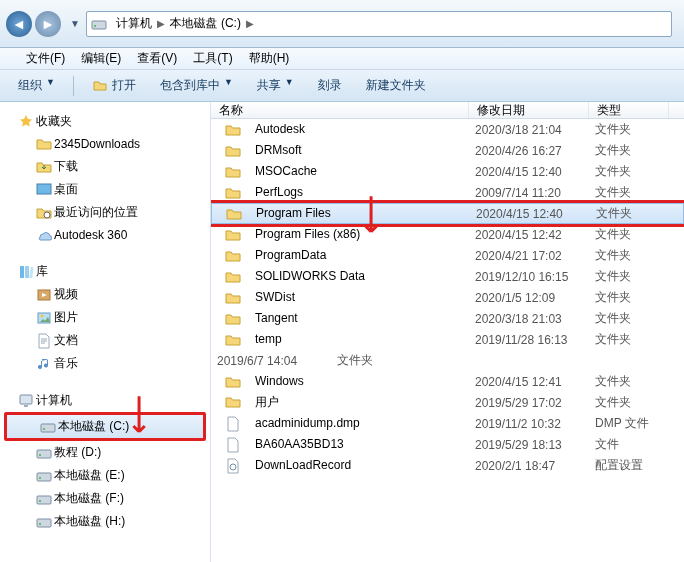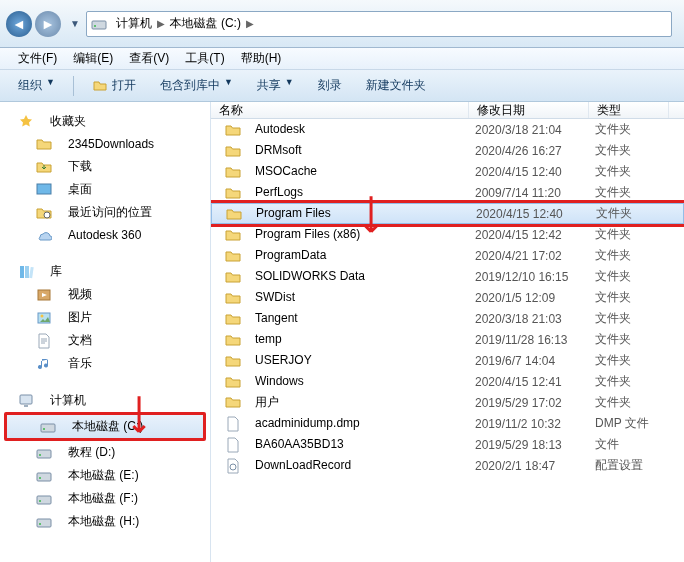--- a/index.html
+++ b/index.html
@@ -5,29 +5,29 @@
 *{margin:0;padding:0;box-sizing:border-box;font-family:"Microsoft YaHei","Segoe UI",sans-serif;font-size:12px}
 body{width:684px;height:562px;background:#fff;overflow:hidden;position:relative}
 .titlebar{height:48px;background:linear-gradient(#f5f9fc,#d8e8f5);border-bottom:1px solid #a0b8d0;display:flex;align-items:center;padding:0 6px}
 .navbtn{width:26px;height:26px;border-radius:50%;background:radial-gradient(#6fa8dc,#2a5d8f);margin-right:3px;display:flex;align-items:center;justify-content:center;color:#fff;font-size:14px;cursor:pointer}
 .navbtn.fwd{background:radial-gradient(#a8c4e0,#6b8aac)}
 .downarr{color:#3b587a;margin:0 6px;font-size:10px}
 .addrbar{flex:1;height:26px;background:#fff;border:1px solid #8ba8c4;border-radius:2px;display:flex;align-items:center;padding:0 4px;margin-right:6px}
 .addric{width:16px;height:16px;margin-right:6px}
 .crumb{padding:2px 3px;cursor:pointer}
 .csep{color:#666;padding:0 2px;font-size:10px}
-.menubar{height:22px;background:linear-gradient(#f7fbff,#e8f1fb);border-bottom:1px solid #c8d8e8;display:flex;align-items:center;padding:0 10px}
+.menubar{height:22px;background:linear-gradient(#f7fbff,#e8f1fb);border-bottom:1px solid #c8d8e8;display:flex;align-items:center;padding:0 18px}
 .mitem{padding:2px 8px;cursor:pointer}
 .toolbar{height:32px;background:linear-gradient(#eaf3fb,#d4e5f4);border-bottom:1px solid #b0c8dc;display:flex;align-items:center;padding:0 8px;gap:4px}
 .tbtn{padding:4px 10px;cursor:pointer;display:flex;align-items:flex-start;gap:4px;color:#13395e}
 .tsplit{width:1px;height:20px;background:#a8c0d6;margin:0 4px}
 .main{display:flex;height:460px}
 .sidebar{width:210px;padding:8px 0;overflow-y:auto;background:#fff}
 .sgroup{margin-bottom:14px}
-.sgitem{display:flex;align-items:center;padding:3px 8px 3px 18px;cursor:pointer;gap:16px}
+.sgitem{display:flex;align-items:center;padding:3px 8px 3px 18px;cursor:pointer;gap:2px}
 .sgitem.l2{padding-left:36px}
 .sgitem.sel{background:linear-gradient(#e8f2fc,#d4e5f6);border:1px solid #a8c8e8;border-radius:2px;margin:0 4px;padding-left:32px}
 .sgitem.hibox{border:3px solid #e02020;margin:0 4px;padding-left:33px}
 .sic{width:16px;height:16px;flex-shrink:0}
 .content{flex:1;border-left:1px solid #d8e4f0;overflow:hidden}
 .colhdr{height:17px;background:linear-gradient(#fff,#f0f4f8);border-bottom:1px solid #d0dce8;display:flex;align-items:center}
 .col{padding:0 8px;border-right:1px solid #e0e8f0;height:100%;display:flex;align-items:center;cursor:pointer}
 .col.c1{width:258px}
 .col.c2{width:120px}
 .col.c3{width:80px}
@@ -338,26 +338,20 @@
           <div class="fcell c1">
             <svg class="sic">
               <path d="M1 4h5l1.5 2H15v7H1z" fill="#f5d77a" stroke="#c9a235"></path>
             </svg>
             <span>temp</span>
           </div>
           <div class="fcell c2">2019/11/28 16:13</div>
           <div class="fcell c3">文件夹</div>
         </div>
         <div class="frow">
-          <div class="fcell c1">
-            <svg class="sic">
-              <path d="M1 4h5l1.5 2H15v7H1z" fill="#f5d77a" stroke="#c9a235"></path>
-            </svg>
-            <span>USERJOY</span>
-          </div>
           <div class="fcell c2">2019/6/7 14:04</div>
           <div class="fcell c3">文件夹</div>
         </div>
         <div class="frow">
           <div class="fcell c1">
             <svg class="sic">
               <path d="M1 4h5l1.5 2H15v7H1z" fill="#f5d77a" stroke="#c9a235"></path>
             </svg>
             <span>Windows</span>
           </div>

